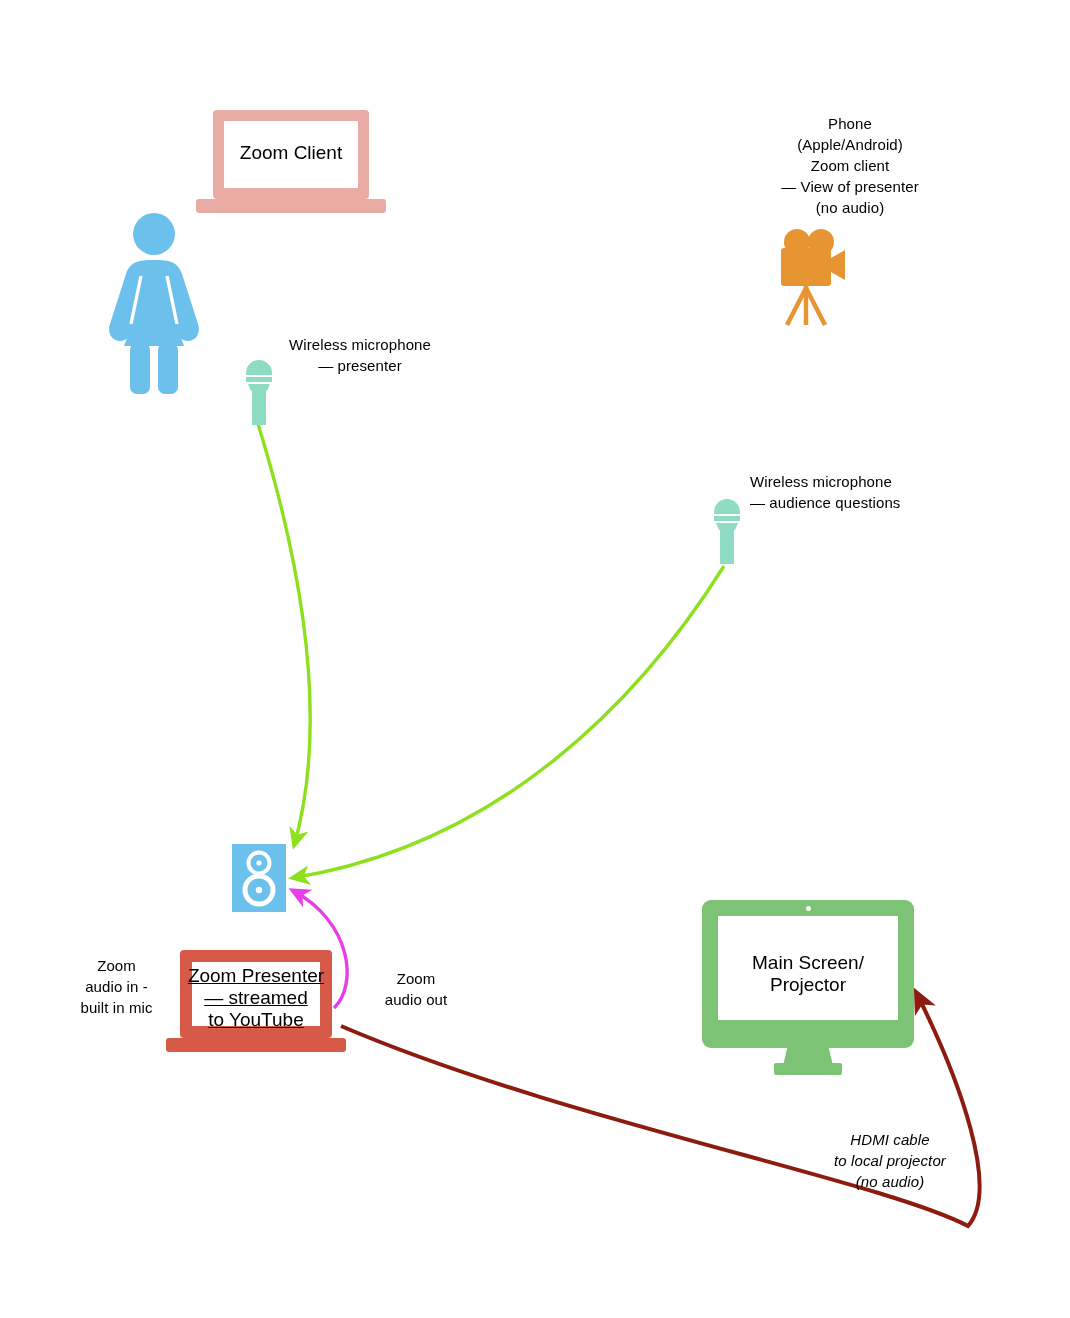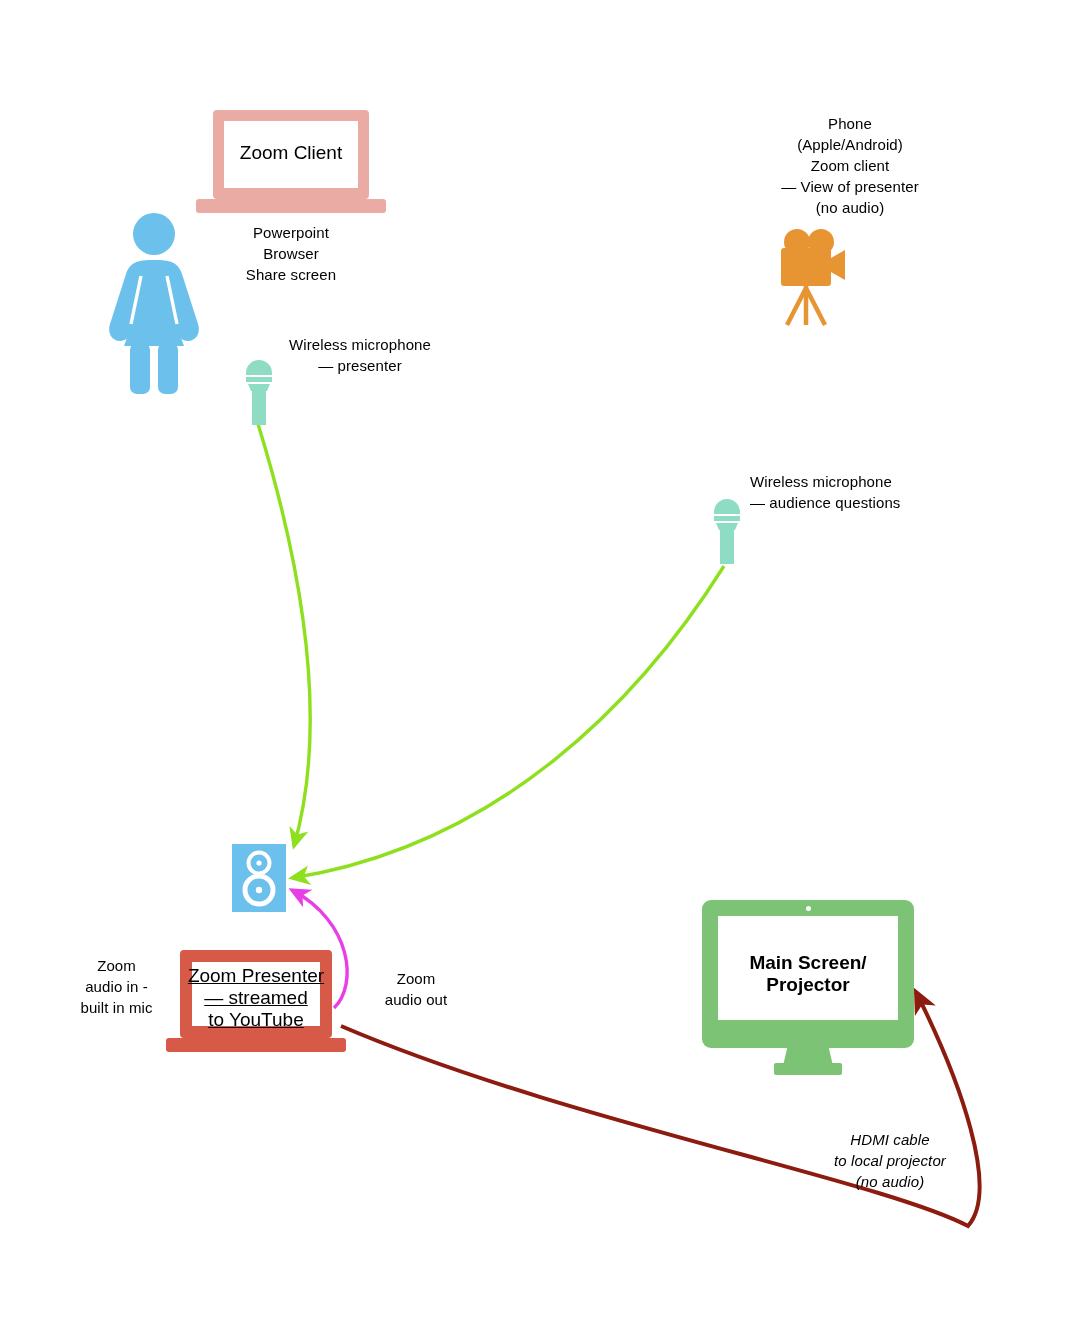--- a/index.html
+++ b/index.html
@@ -113,23 +113,20 @@
              C 1000 1190 960 1080 916 992" fill="none" stroke="#8c1c10" stroke-width="4" marker-end="url(#arrow-darkred)"></path>
   </svg>
 
   <div class="laptop" style="left:196px; top:110px; width:190px; height:105px;">
     <div class="lid" style="left:17px; top:0; width:156px; height:89px;
                 border:11px solid #eaaba4; border-radius:4px;"></div>
     <div class="base" style="left:0; top:89px; width:190px; height:14px; background:#eaaba4;"></div>
     <div class="screen-text" style="top:32px;">Zoom Client</div>
   </div>
 
-  <div class="lbl" style="left:196px; top:222px; width:190px;">Powerpoint
-Browser
-Share screen</div>
 
   <svg class="person" style="left:104px; top:212px; width:100px; height:182px;" viewBox="0 0 100 182" xmlns="http://www.w3.org/2000/svg">
 
     <circle cx="50" cy="22" r="21" fill="#6cc0ec"></circle>
 
     <path d="M 50 48
              C 34 48 26 50 22 62
              L 6 112
              C 3 121 8 129 16 129
              C 22 129 25 125 27 119
@@ -219,21 +216,21 @@
 audio in -
 built in mic</div>
 
   <div class="lbl" style="left:356px; top:968px; width:120px;">Zoom
 audio out</div>
 
   <div class="lbl italic" style="left:790px; top:1129px; width:200px;">HDMI cable
 to local projector
 (no audio)</div>
 
-  <div class="monitor" style="left:702px; top:900px; width:212px; height:175px;font-weight:bold;">
+  <div class="monitor" style="left:702px; top:900px; width:212px; height:175px;">
 
     <div style="position:absolute; left:0; top:0; width:212px; height:148px;
                 background:#7cc376; border-radius:9px;"></div>
 
     <div style="position:absolute; left:104px; top:6px; width:5px; height:5px;
                 background:#ffffff; border-radius:50%;"></div>
 
     <div style="position:absolute; left:16px; top:16px; width:180px; height:104px;
                 background:#ffffff;"></div>
 

